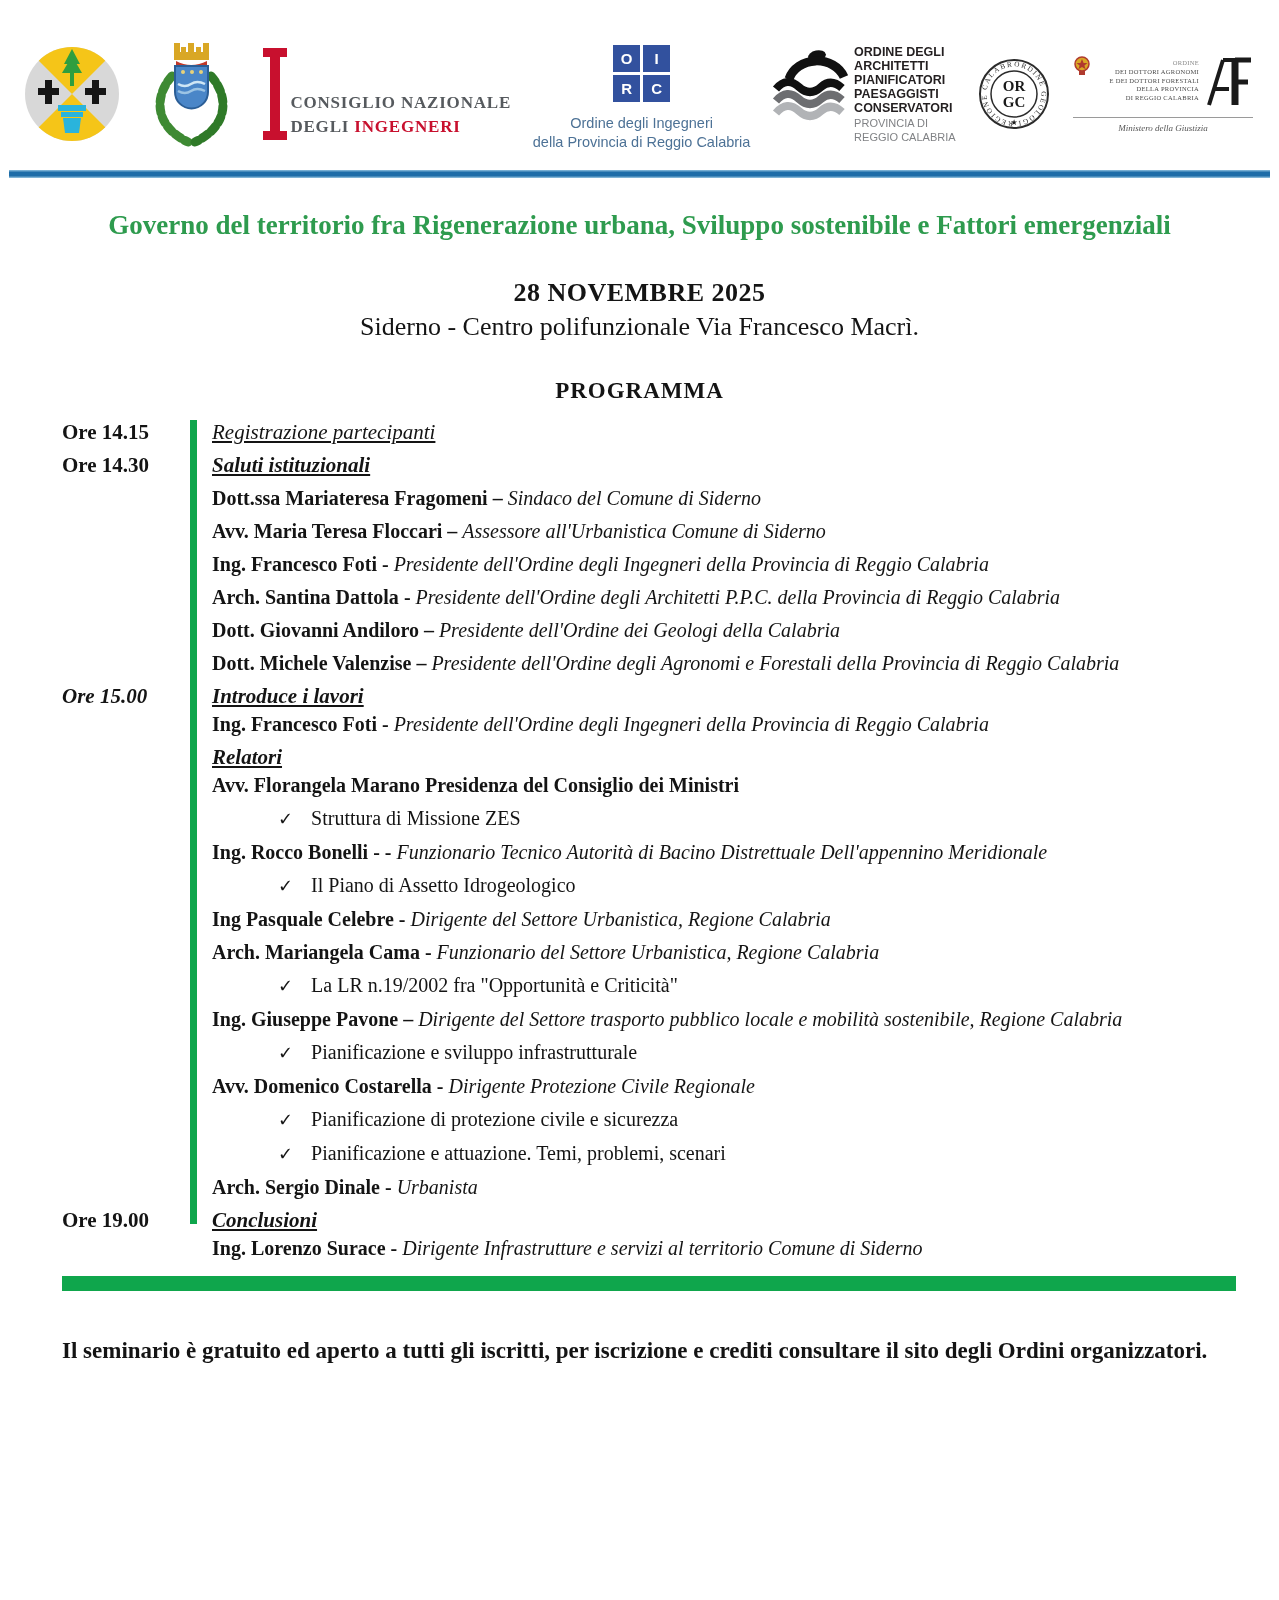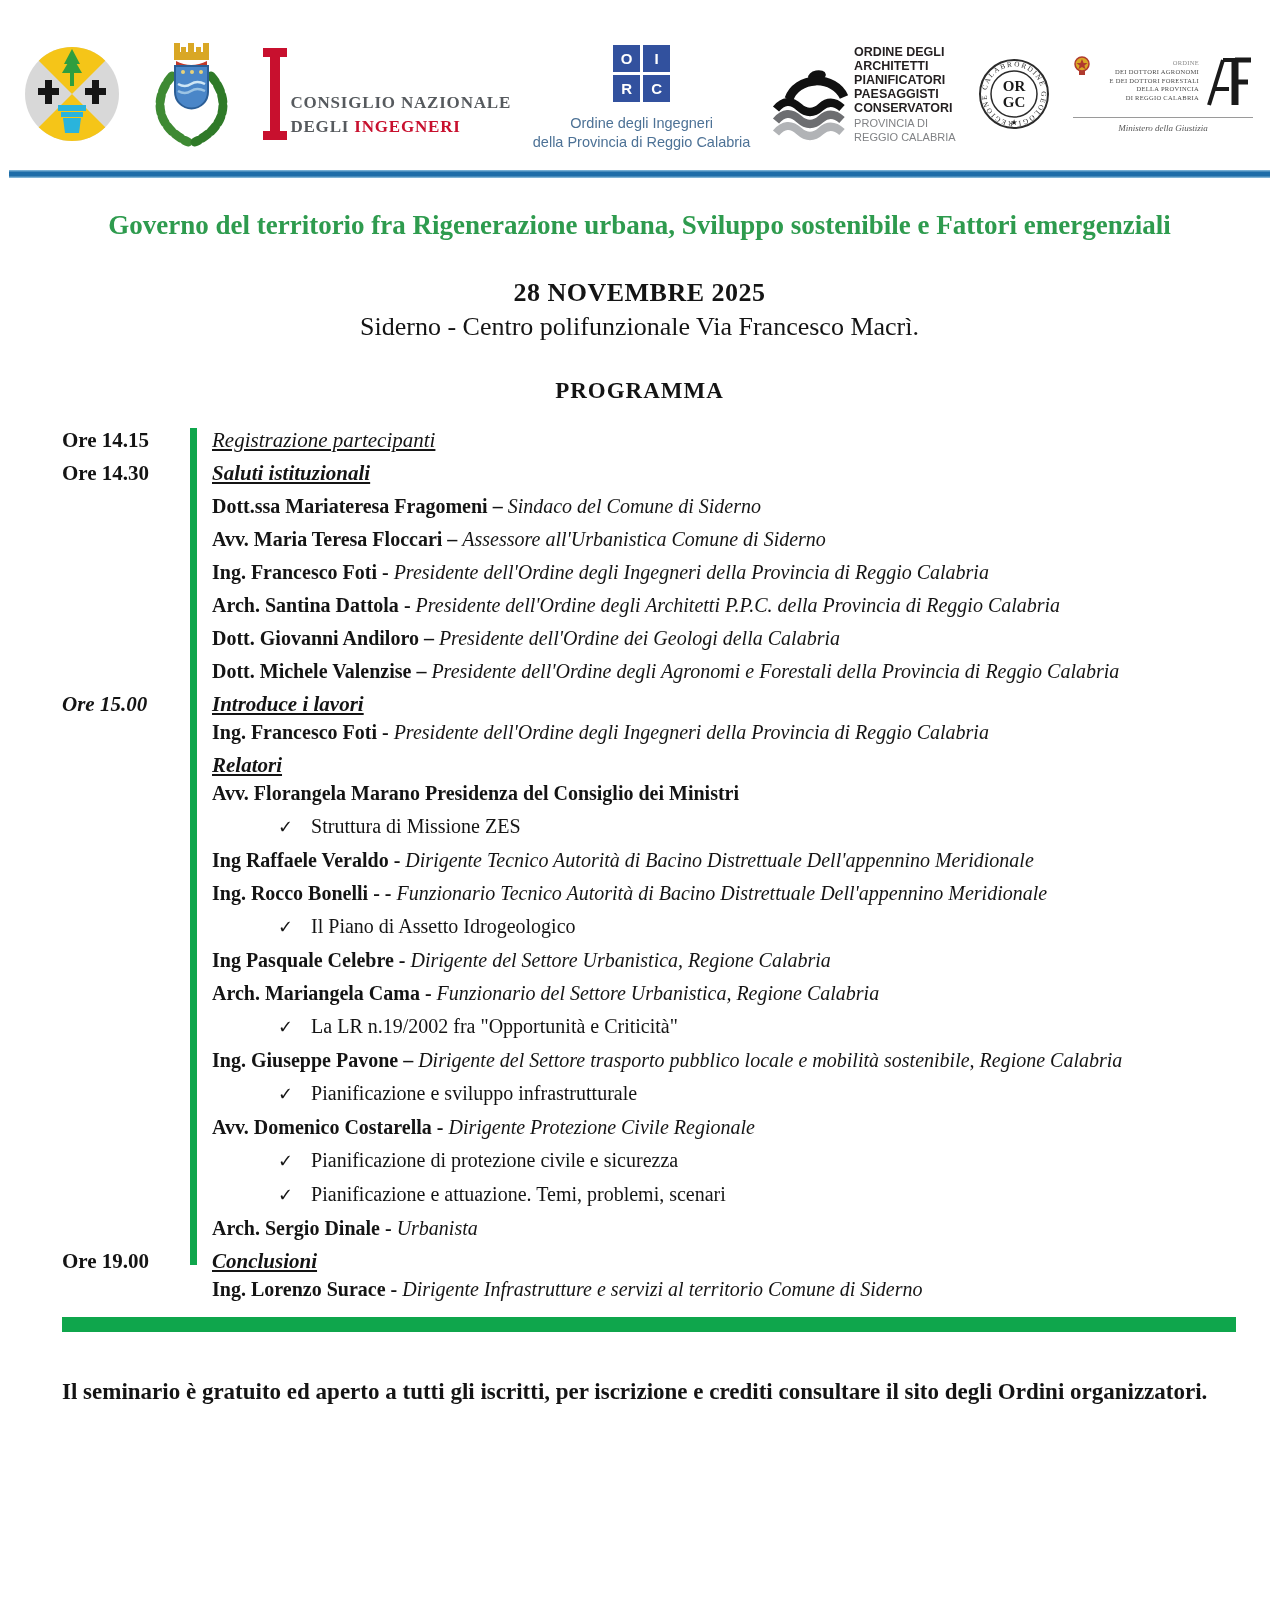--- a/index.html
+++ b/index.html
@@ -15,21 +15,21 @@
   .cni-text{font-size:17px;letter-spacing:.8px;color:#565a5e;font-weight:bold;line-height:1.45;}
   .cni-red{color:#c8102e;}
 
   .oirc{display:flex;flex-direction:column;align-items:center;margin-top:8px;}
   .oirc-grid{display:grid;grid-template-columns:27px 27px;grid-template-rows:27px 27px;gap:3px;}
   .oirc-cell{background:#32519e;color:#fff;display:flex;align-items:center;justify-content:center;
              font-family:"Liberation Sans",sans-serif;font-weight:bold;font-size:15px;}
   .oirc-cap{margin-top:12px;text-align:center;color:#4d7296;font-family:"Liberation Sans",sans-serif;
             font-size:14.5px;line-height:1.3;}
 
-  .arch{display:flex;align-items:flex-end;}
+  .arch{display:flex;align-items:flex-start;}
   .arch-text{font-family:"Liberation Sans",sans-serif;line-height:1.12;}
   .arch-bold{font-weight:bold;font-size:12.5px;color:#231f20;}
   .arch-light{font-size:11px;color:#808285;margin-top:2px;}
 
   .af{width:180px;font-family:"Liberation Serif",serif;}
   .af-top{display:flex;align-items:flex-start;gap:6px;}
   .af-lines{flex:1;text-align:right;font-size:6.5px;letter-spacing:.3px;color:#4a4a4a;
             line-height:1.35;margin-top:4px;}
   .af-line-first{color:#8a8a8a;}
   .af-divider{border-top:1px solid #9a9a9a;margin:8px 0 5px 0;}
@@ -41,21 +41,21 @@
   .green-bar{height:15px;margin:14px 43px 0 62px;background:#0fa64c;}
 
   
   .title{color:#2e9b4e;font-weight:bold;font-size:27px;line-height:1.33;text-align:center;
          margin:30px 90px 0 90px;}
   .date{font-weight:bold;font-size:26px;text-align:center;margin-top:34px;letter-spacing:.5px;}
   .location{font-size:26px;text-align:center;margin-top:4px;}
   .prog-heading{font-weight:bold;font-size:23px;text-align:center;margin-top:36px;letter-spacing:1px;}
 
   
-  .program{position:relative;margin-top:22px;}
+  .program{position:relative;margin-top:14px;}
   .vline{position:absolute;left:190px;top:2px;bottom:38px;width:7px;background:#0fa64c;}
   .p-row{display:flex;align-items:baseline;margin-bottom:5px;}
   .p-row.mb0{margin-bottom:0;}
   .time{flex:0 0 190px;box-sizing:border-box;padding-left:62px;font-weight:bold;
         font-size:21px;line-height:28px;}
   .time.it{font-style:italic;}
   .content{flex:1;box-sizing:border-box;padding-left:22px;padding-right:48px;
            font-size:20px;line-height:28px;}
   .sh{font-style:italic;font-weight:bold;text-decoration:underline;font-size:21px;}
   .sh.light{font-weight:normal;}
@@ -282,24 +282,20 @@
     <div class="p-row">
       <div class="time"></div>
       <div class="content"><span class="name">Avv. Florangela Marano Presidenza del Consiglio dei Ministri</span></div>
     </div>
 
     <div class="p-row">
       <div class="time"></div>
       <div class="content bullet"><span class="check">✓</span><span>Struttura di Missione ZES</span></div>
     </div>
 
-    <div class="p-row">
-      <div class="time"></div>
-      <div class="content"><span class="name">Ing Raffaele Veraldo</span><span class="sep"> - </span><span class="role">Dirigente Tecnico Autorità di Bacino Distrettuale Dell'appennino Meridionale</span></div>
-    </div>
 
     <div class="p-row">
       <div class="time"></div>
       <div class="content"><span class="name">Ing. Rocco Bonelli</span><span class="sep"> - - </span><span class="role">Funzionario Tecnico Autorità di Bacino Distrettuale Dell'appennino Meridionale</span></div>
     </div>
 
     <div class="p-row">
       <div class="time"></div>
       <div class="content bullet"><span class="check">✓</span><span>Il Piano di Assetto Idrogeologico</span></div>
     </div>

